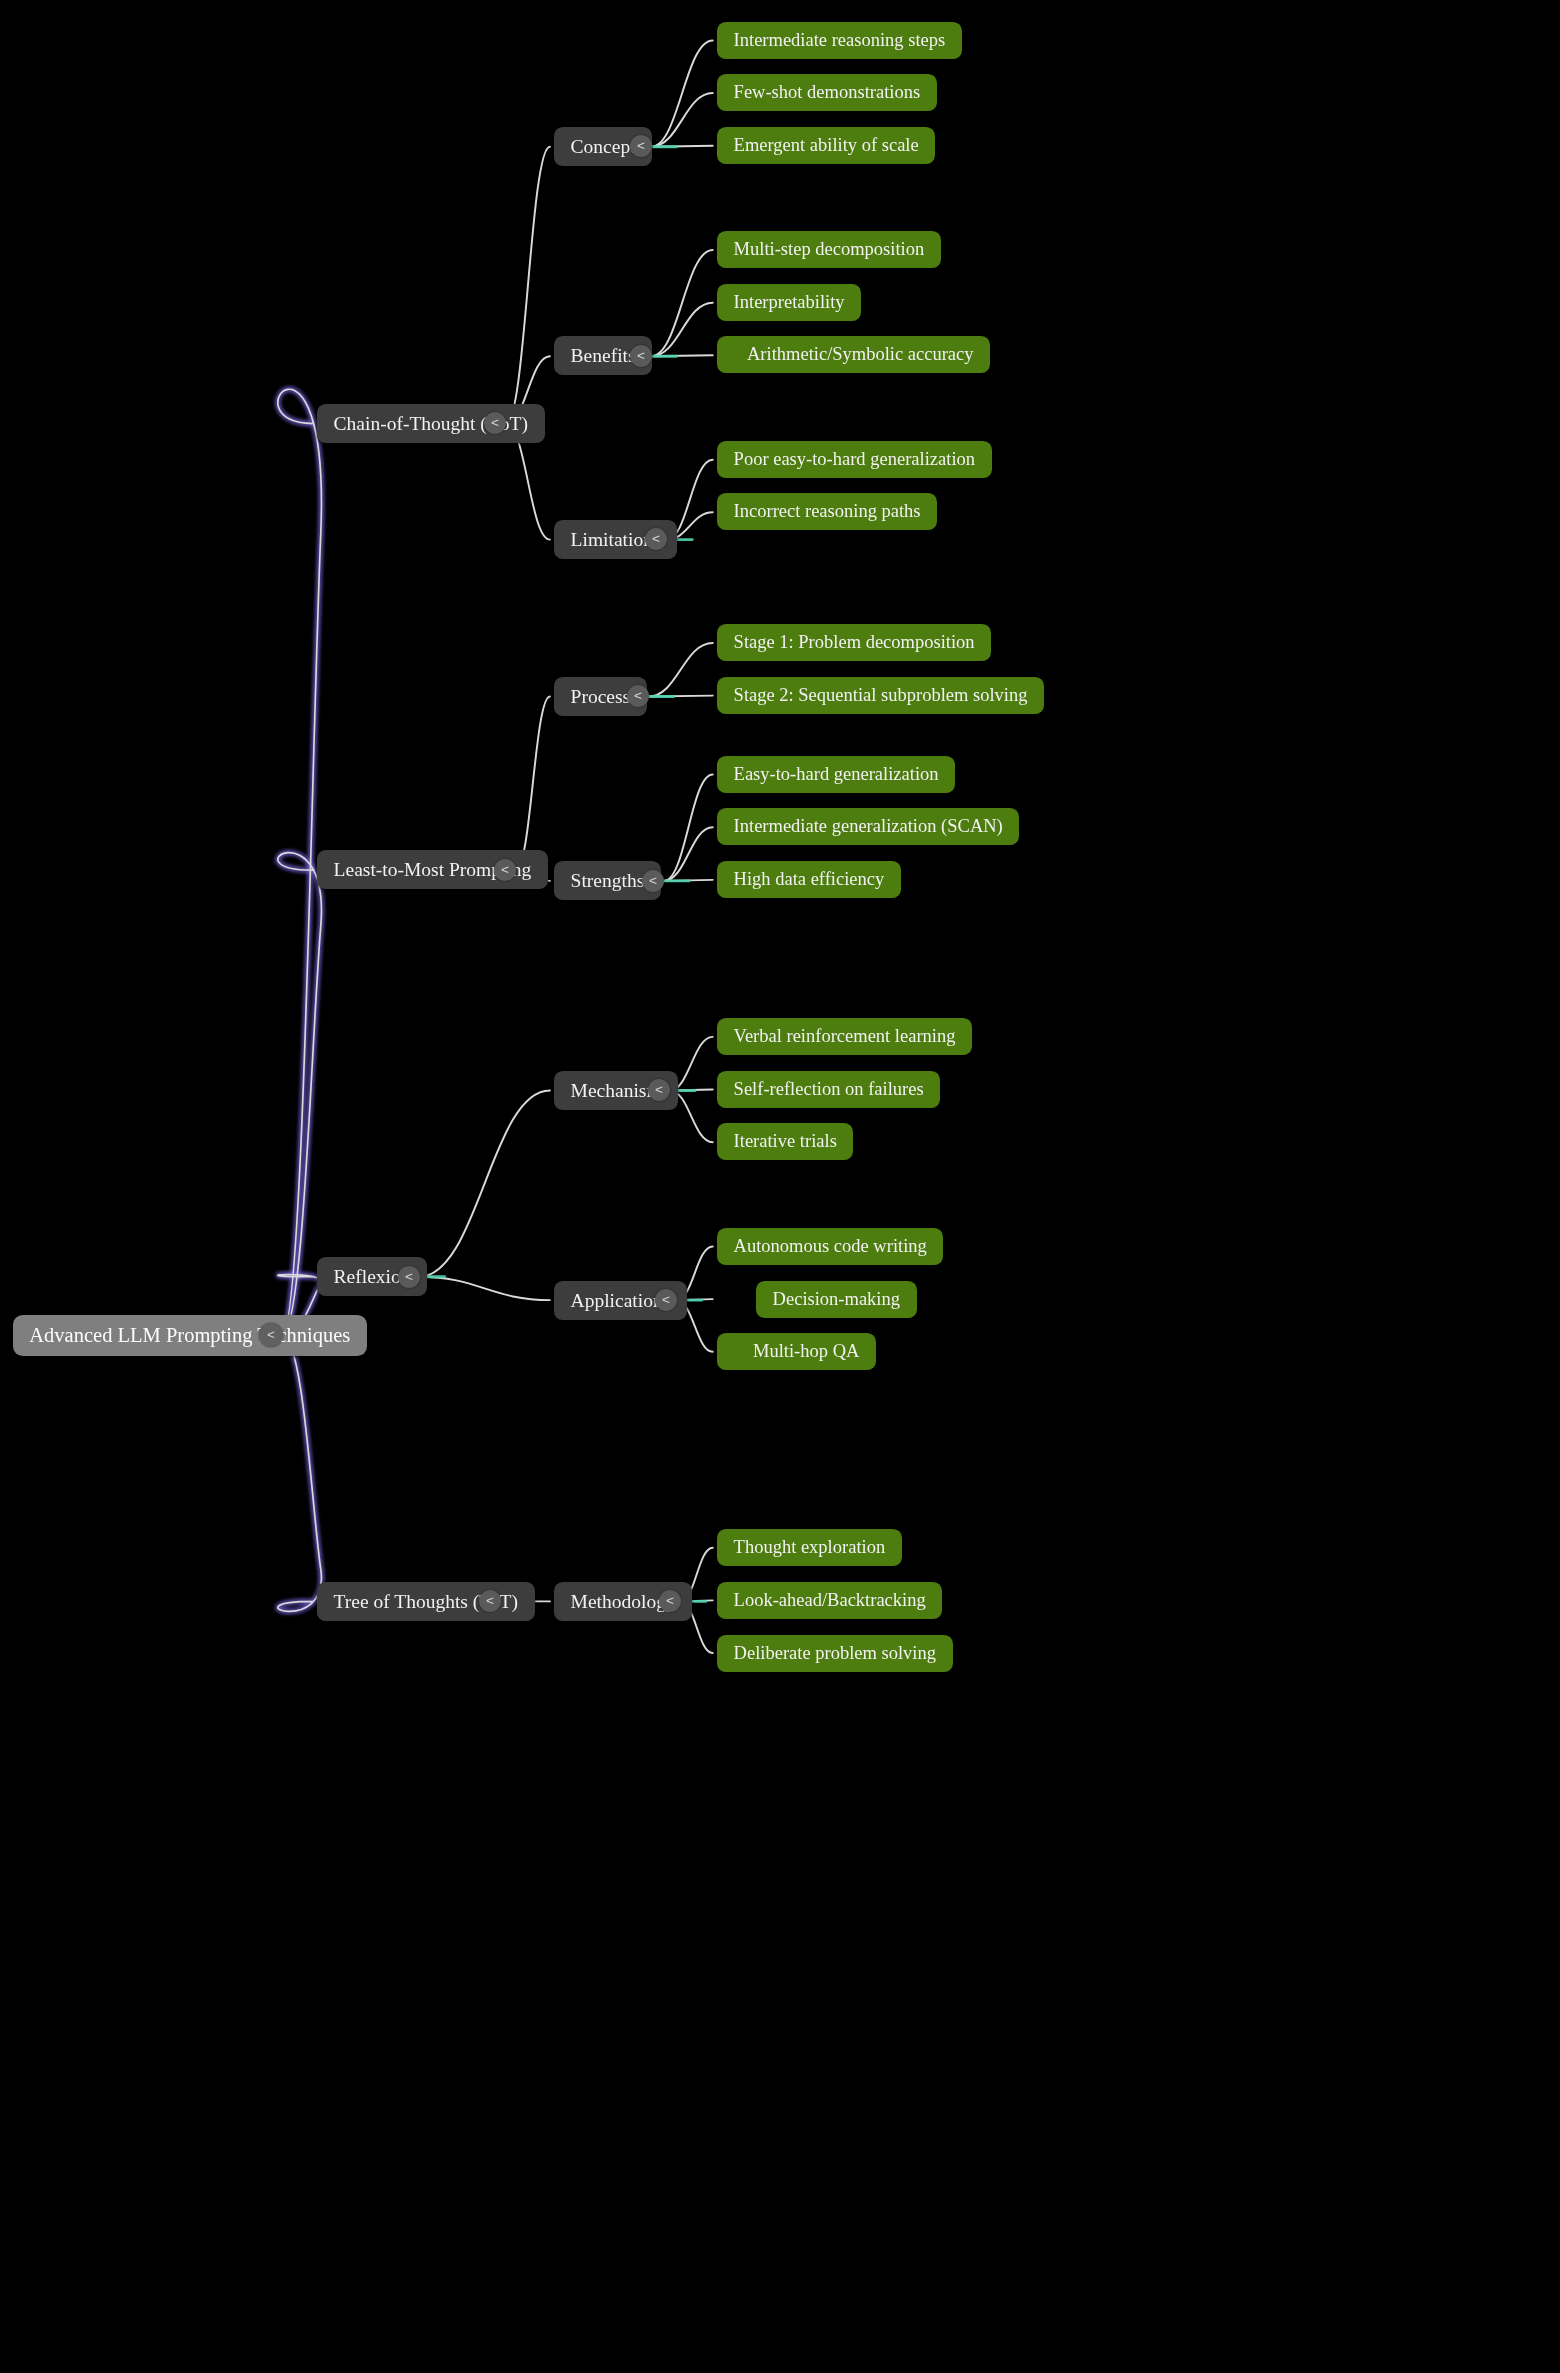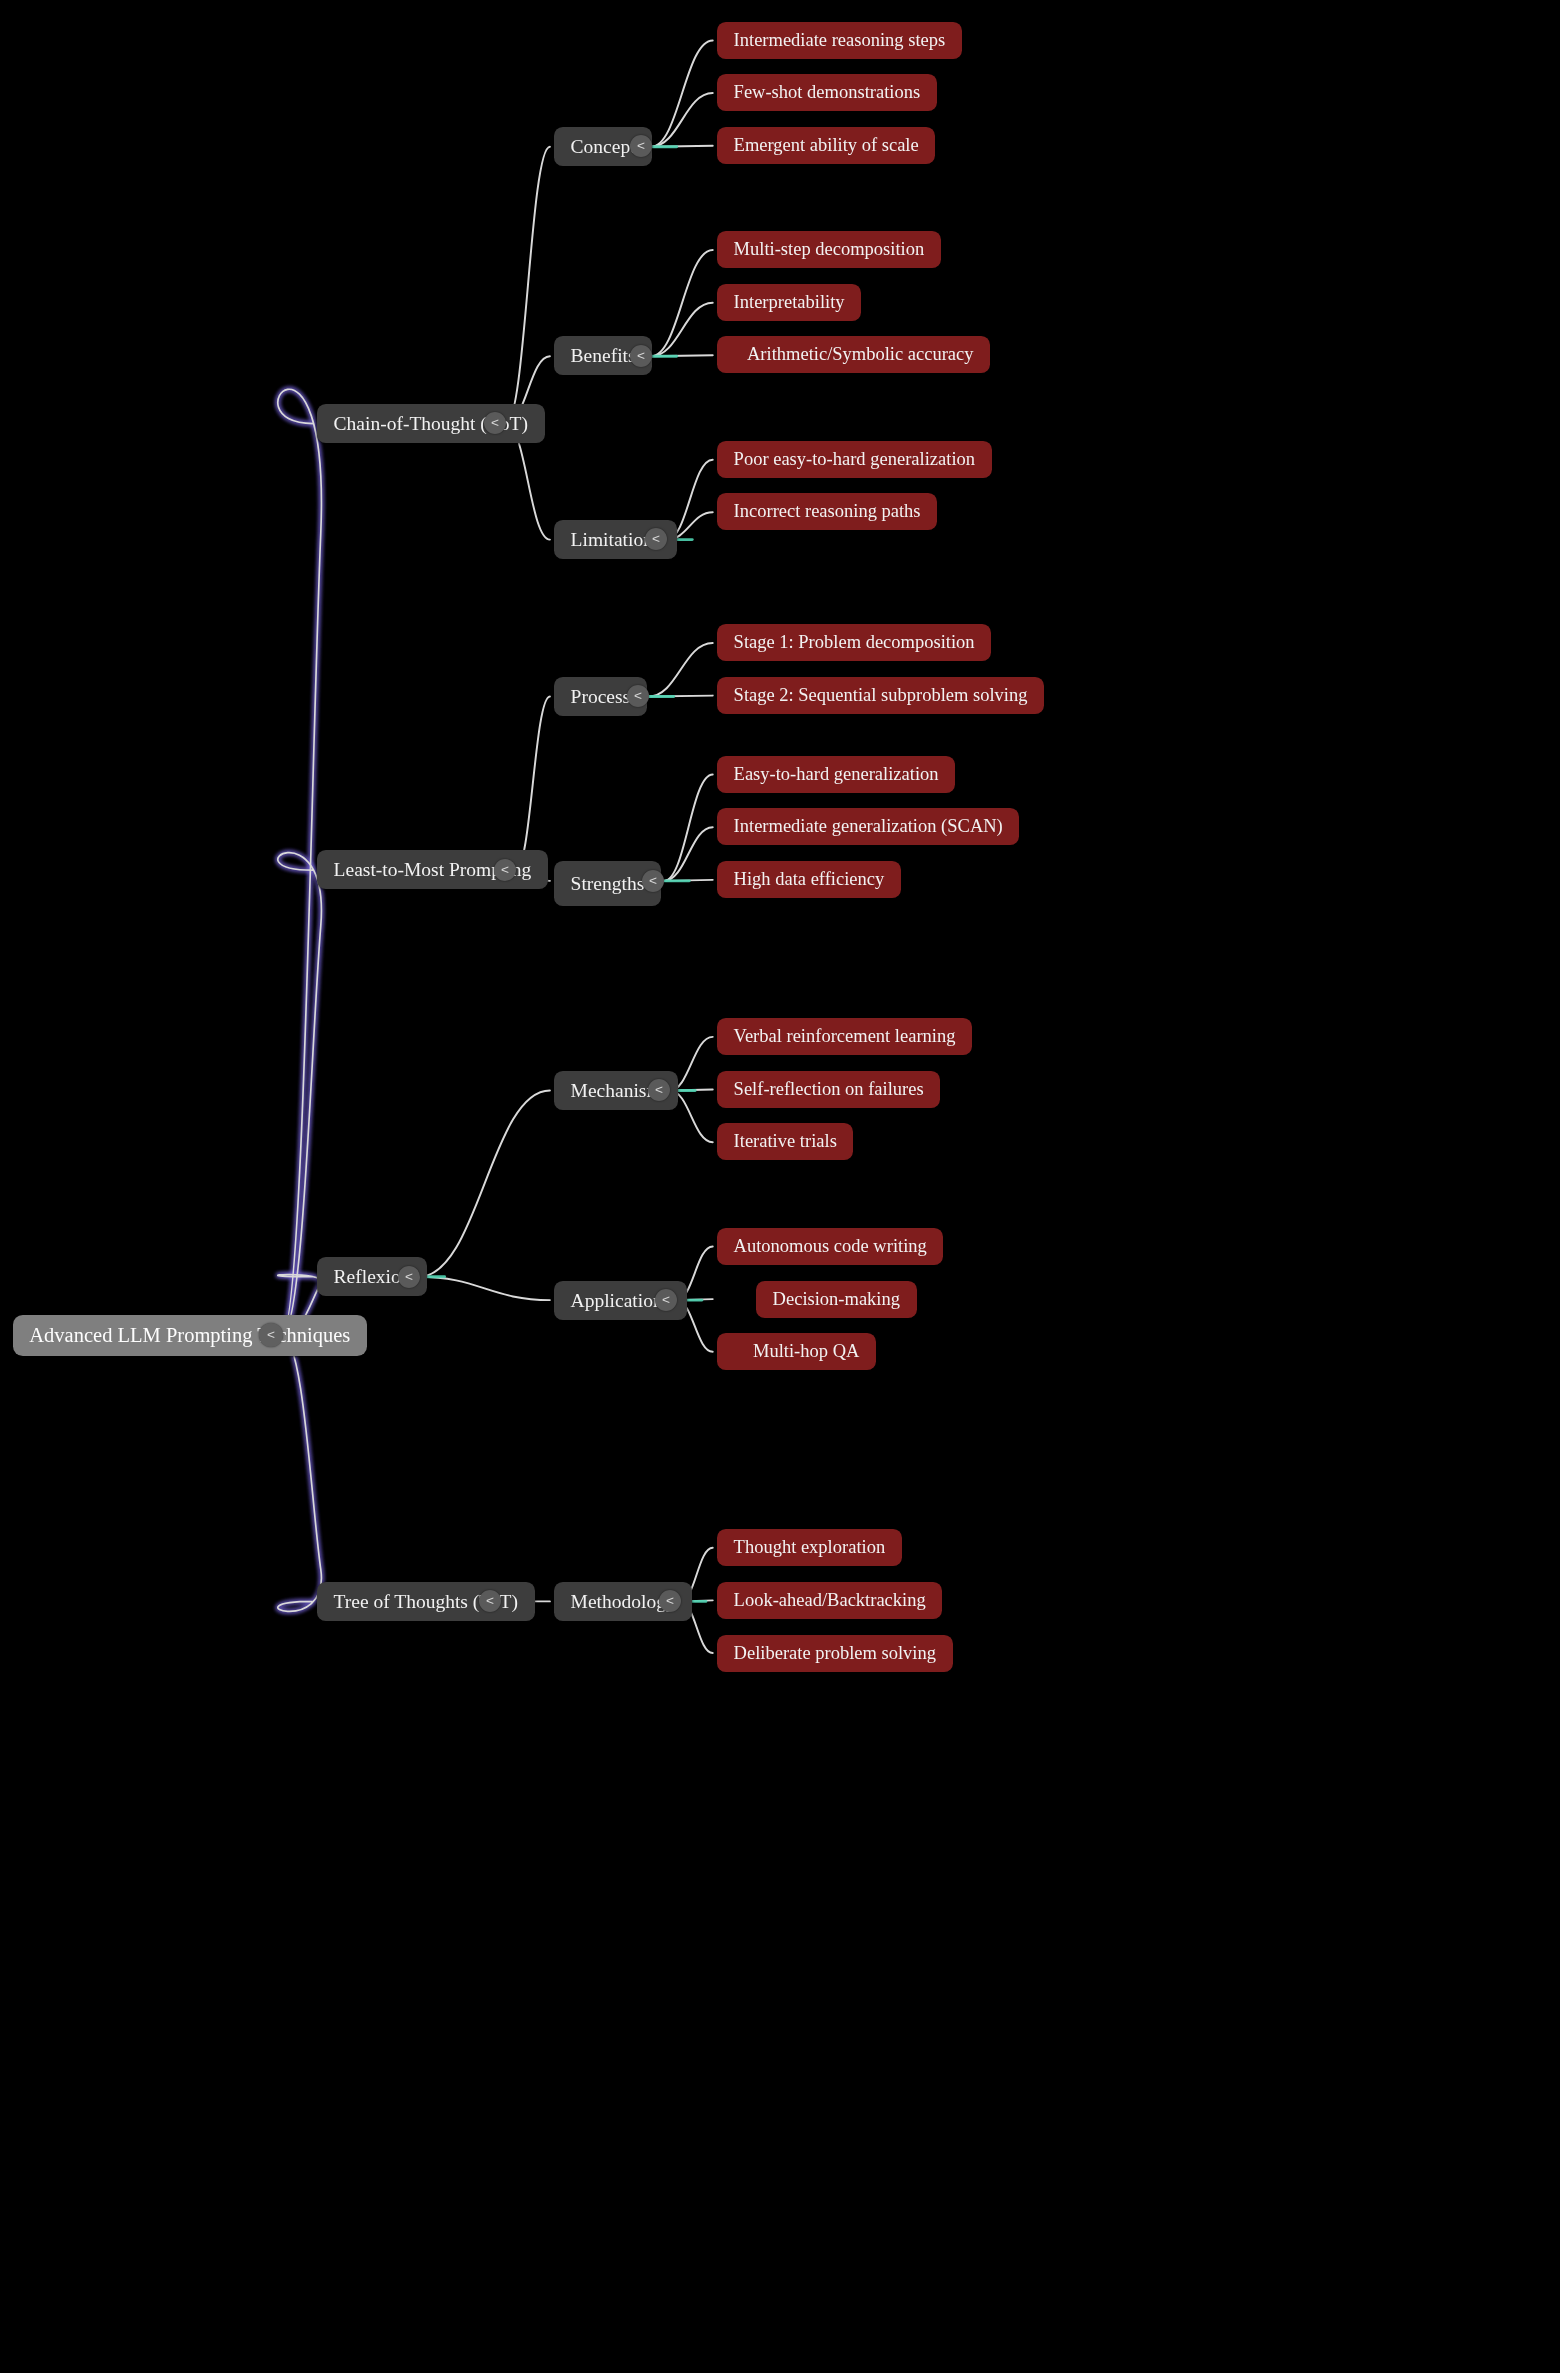--- a/index.html
+++ b/index.html
@@ -47,21 +47,21 @@
   }
   .node.level-1 {
     background: #3d3d3d;
     font-size: 19.5px;
   }
   .node.level-2 {
     background: #3d3d3d;
     font-size: 19.5px;
   }
   .node.level-3 {
-    background: #7f1d1d;
+    background: #4d7c0f;
     font-size: 18.5px;
   }
   .handle {
     position: absolute;
     width: 22.4px;
     height: 22.4px;
     margin-left: -11.2px;
     margin-top: -11.2px;
     border-radius: 50%;
     background: #5a5a5a;
@@ -205,21 +205,21 @@
       <div class="node level-2" style="left: 554px; top: 677px; min-width: 71px; height: 39px;">
         <span class="node-label">Process</span>
       </div>
       <div class="handle" style="left: 638px; top: 696px;">&lt;</div>
       <div class="node level-3" style="left: 717px; top: 624px; min-width: 217px; height: 37px;">
         <span class="node-label">Stage 1: Problem decomposition</span>
       </div>
       <div class="node level-3" style="left: 717px; top: 677px; min-width: 258px; height: 37px;">
         <span class="node-label">Stage 2: Sequential subproblem solving</span>
       </div>
-      <div class="node level-2" style="left: 554px; top: 861px; min-width: 81px; height: 45px;">
+      <div class="node level-2" style="left: 554px; top: 861px; min-width: 81px; height: 39px;">
         <span class="node-label">Strengths</span>
       </div>
       <div class="handle" style="left: 653px; top: 881px;">&lt;</div>
       <div class="node level-3" style="left: 717px; top: 756px; min-width: 189px; height: 37px; align-items: center;">
         <span class="node-label">Easy-to-hard generalization</span>
       </div>
       <div class="node level-3" style="left: 717px; top: 808px; min-width: 244px; height: 37px;">
         <span class="node-label">Intermediate generalization (SCAN)</span>
       </div>
       <div class="node level-3" style="left: 717px; top: 861px; min-width: 142px; height: 37px;">

